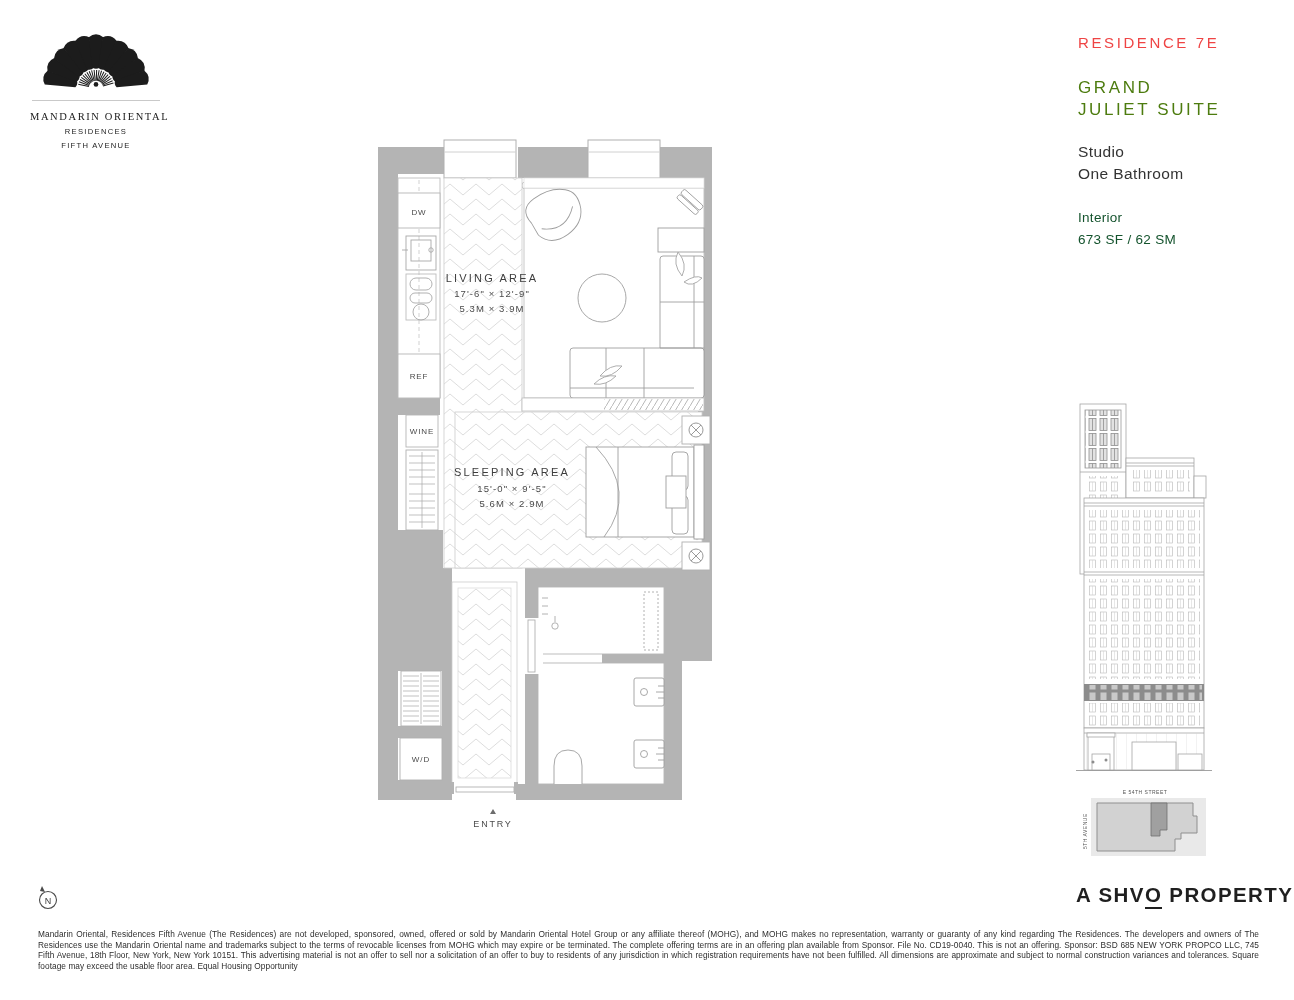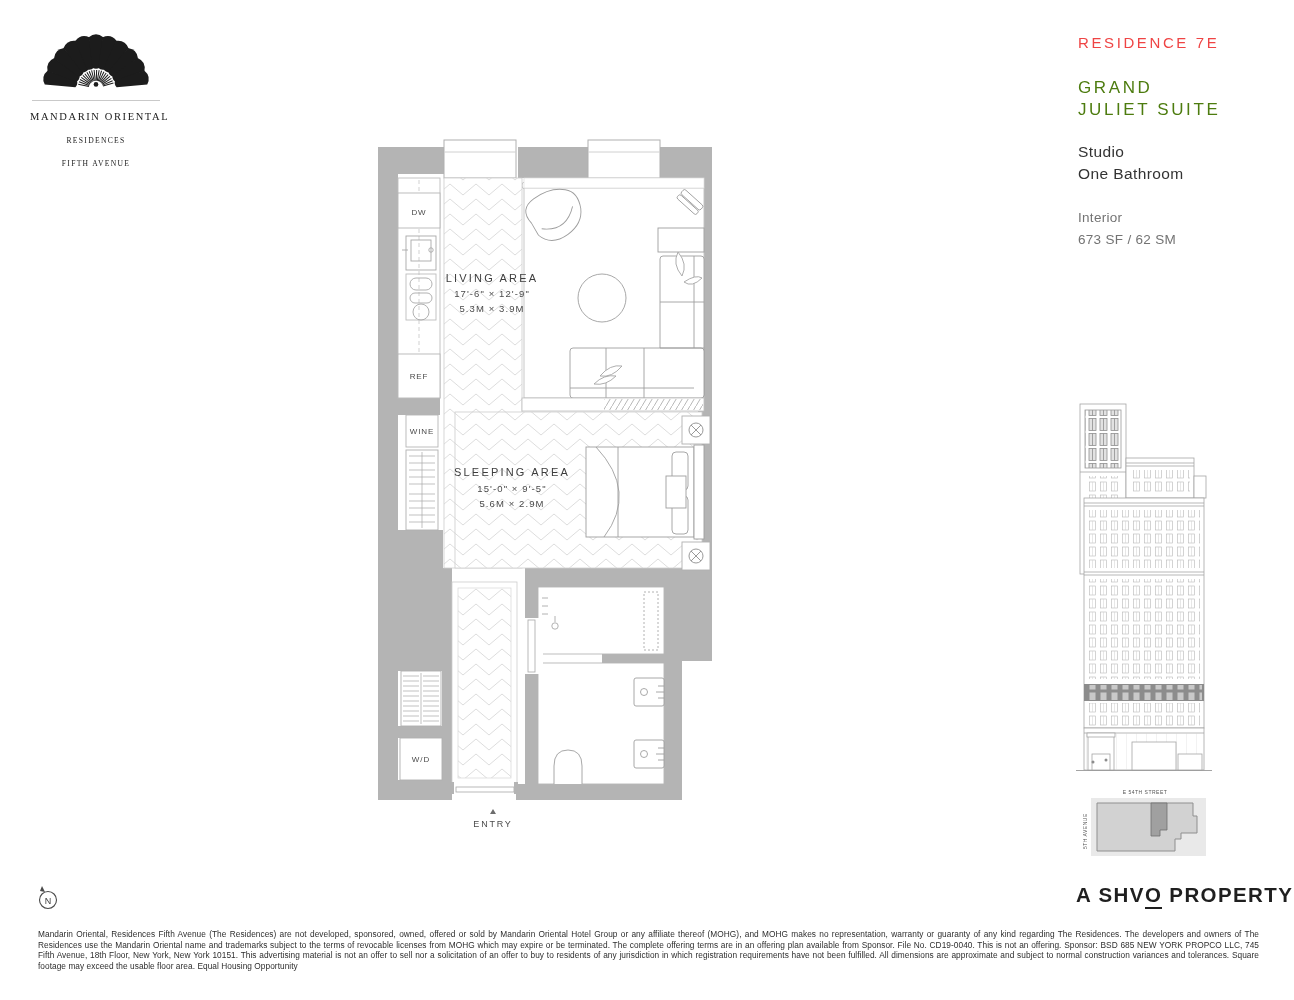--- a/index.html
+++ b/index.html
@@ -5,26 +5,26 @@
   html,body{margin:0;padding:0;}
   body{
     width:1294px;height:1000px;position:relative;background:#ffffff;
     font-family:"Liberation Sans", sans-serif;color:#3a3a3a;overflow:hidden;
   }
   .abs{position:absolute;}
   
   .logo{left:30px;top:24px;width:132px;text-align:center;}
   .logo .rule{height:1px;background:#c9c9c9;margin:2px 2px 3px 2px;}
   .logo-main{font-family:"Liberation Serif", serif;font-size:10.5px;letter-spacing:1.6px;color:#1b1b1b;white-space:nowrap;margin-top:10px;}
-  .logo-sub{font-family:Liberation Serif, serif;font-size:7.6px;letter-spacing:1.3px;color:#1b1b1b;margin-top:14px;white-space:nowrap;}
+  .logo-sub{font-family:Liberation Sans, sans-serif;font-size:7.6px;letter-spacing:1.3px;color:#1b1b1b;margin-top:5px;white-space:nowrap;}
   
   .h-res{left:1078px;top:34px;font-size:15px;letter-spacing:2.6px;color:#ef4444;}
   .h-suite{left:1078px;top:77px;font-size:17px;letter-spacing:2.6px;line-height:22px;color:#4d7c0f;}
   .h-unit{left:1078px;top:141px;font-size:15.5px;letter-spacing:.4px;line-height:21.5px;color:#333;}
-  .h-int{left:1078px;top:207px;font-size:13.5px;letter-spacing:.3px;line-height:22px;color:#737373;}
+  .h-int{left:1078px;top:207px;font-size:13.5px;letter-spacing:.3px;line-height:22px;color:#14532d;}
   
   .shvo{left:1076px;top:883px;font-size:20.5px;font-weight:bold;letter-spacing:1.4px;color:#1f1f1f;white-space:nowrap;}
   .shvo .o-underline{border-bottom:2px solid #1f1f1f;padding-bottom:1px;}
   .disclaimer{left:38px;top:921px;width:1221px;font-size:8.3px;line-height:10.4px;color:#2e2e2e;text-align:justify;letter-spacing:.05px;}
   
   svg text{font-family:"Liberation Sans", sans-serif;}
   .t-room{font-size:11px;letter-spacing:2.2px;fill:#3d3d3d;}
   .t-dim{font-size:9.5px;letter-spacing:1.1px;fill:#4a4a4a;}
   .t-lab{font-size:8px;letter-spacing:.9px;fill:#4a4a4a;}
   .t-entry{font-size:9px;letter-spacing:1.8px;fill:#4a4a4a;}

